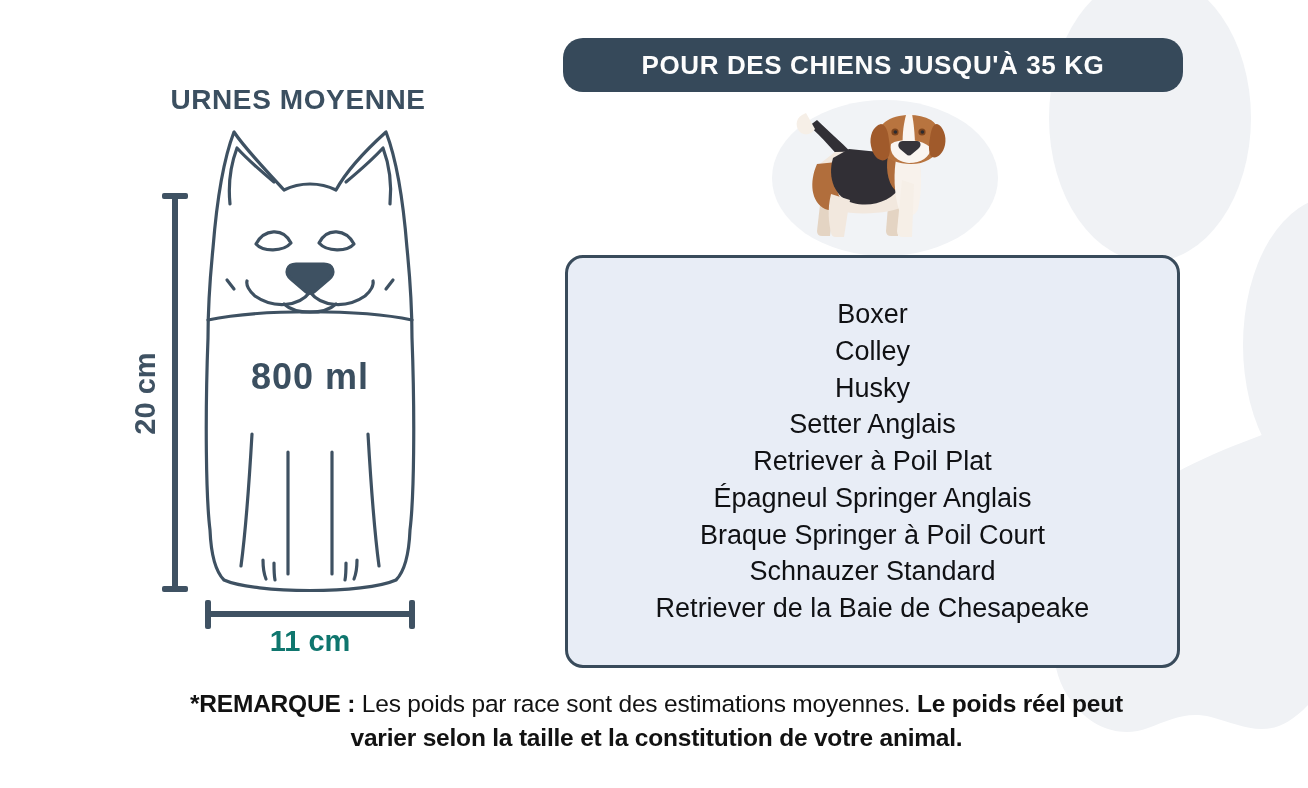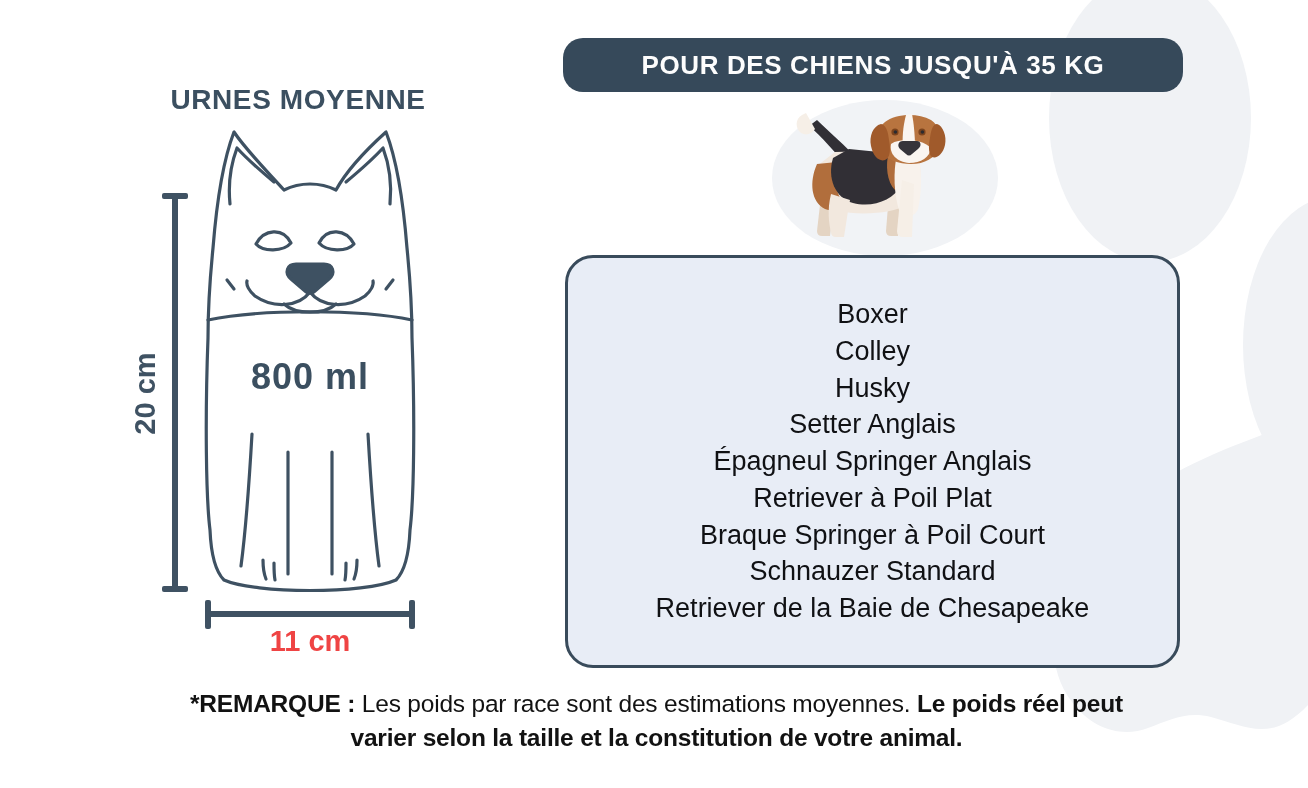--- a/index.html
+++ b/index.html
@@ -28,36 +28,36 @@
   .dim-v-cap-bot{left:162px;top:586px;width:26px;height:6px;}
   .dim-h-line{left:206px;top:611px;width:208px;height:6px;}
   .dim-h-cap-left{left:205px;top:600px;width:6px;height:29px;}
   .dim-h-cap-right{left:409px;top:600px;width:6px;height:29px;}
   .height-label{
     position:absolute;left:65px;top:377px;width:160px;text-align:center;
     transform:rotate(-90deg);font-size:29px;font-weight:700;color:#3f5263;z-index:2;
   }
   .width-label{
     position:absolute;left:210px;top:625px;width:200px;text-align:center;
-    font-size:29px;font-weight:700;color:#ef4444;z-index:2;
+    font-size:29px;font-weight:700;color:#0f766e;z-index:2;
   }
 
   
   .banner{
     position:absolute;left:563px;top:38px;width:620px;height:54px;
     background:#36495a;border-radius:20px;z-index:2;
     display:flex;align-items:center;justify-content:center;
   }
   .banner span{
     color:#fdfdfd;font-size:26px;font-weight:700;letter-spacing:0.6px;
   }
   .beagle-svg{position:absolute;left:791px;top:112px;z-index:2;}
   .breed-box{
     position:absolute;left:565px;top:255px;width:615px;height:413px;
-    background:#e8edf6;border:3.5px solid #394b5b;border-radius:28px;
+    background:#e8edf6;border:3.5px solid #394b5b;border-radius:18px;
     box-sizing:border-box;z-index:2;
     display:flex;align-items:center;justify-content:flex-end;
   }
   .breed-list{width:100%;text-align:center;}
   .breed-item{
     font-size:27px;line-height:36.8px;color:#101114;
     font-family:"Liberation Sans",sans-serif;
   }
 
   
@@ -171,22 +171,22 @@
     <path fill="#a05a2b" d="M90,12 C82,14 78,24 80,34 C82,44 88,50 94,48 C99,46 100,38 98,28 C97,19 95,13 90,12 Z"></path>
     <path fill="#a05a2b" d="M146,12 C152,14 156,24 154,33 C152,42 146,47 141,45 C138,43 137,35 139,26 C140,18 142,12 146,12 Z"></path>
   </svg>
 
   <div class="breed-box">
     <div class="breed-list">
         <div class="breed-item">Boxer</div>
         <div class="breed-item">Colley</div>
         <div class="breed-item">Husky</div>
         <div class="breed-item">Setter Anglais</div>
+        <div class="breed-item">Retriever à Poil Plat</div>
         <div class="breed-item">Épagneul Springer Anglais</div>
-        <div class="breed-item">Retriever à Poil Plat</div>
         <div class="breed-item">Braque Springer à Poil Court</div>
         <div class="breed-item">Schnauzer Standard</div>
         <div class="breed-item">Retriever de la Baie de Chesapeake</div>
       </div>
   </div>
 
   <div class="note">
     <span class="b">*REMARQUE :</span>
     <span>Les poids par race sont des estimations moyennes.</span>
     <span class="b">Le poids réel peut</span><br>

